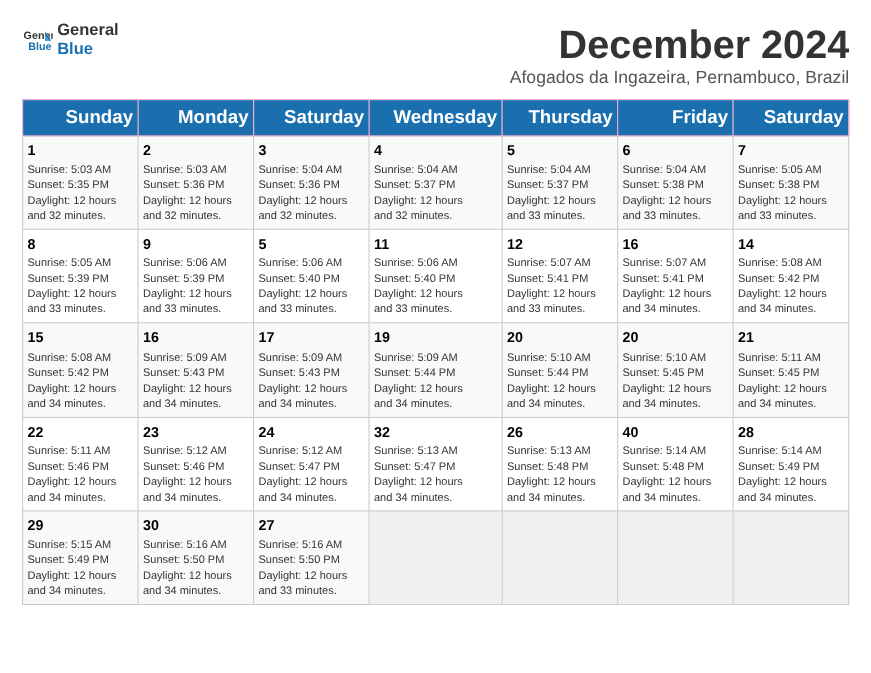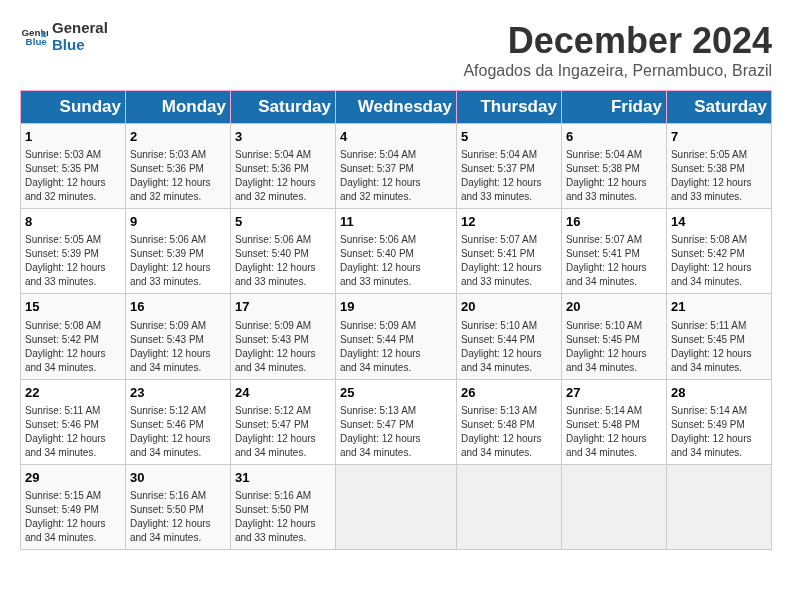--- a/index.html
+++ b/index.html
@@ -208,47 +208,47 @@
         </td>
         <td>
           <span class="day-number">23</span>
           <div class="cell-info">Sunrise: 5:12 AM<br>Sunset: 5:46 PM<br>Daylight: 12 hours<br>and 34 minutes.</div>
         </td>
         <td>
           <span class="day-number">24</span>
           <div class="cell-info">Sunrise: 5:12 AM<br>Sunset: 5:47 PM<br>Daylight: 12 hours<br>and 34 minutes.</div>
         </td>
         <td>
-          <span class="day-number">25</span>
+          <span class="day-number">32</span>
           <div class="cell-info">Sunrise: 5:13 AM<br>Sunset: 5:47 PM<br>Daylight: 12 hours<br>and 34 minutes.</div>
         </td>
         <td>
           <span class="day-number">26</span>
           <div class="cell-info">Sunrise: 5:13 AM<br>Sunset: 5:48 PM<br>Daylight: 12 hours<br>and 34 minutes.</div>
         </td>
         <td>
-          <span class="day-number">27</span>
+          <span class="day-number">40</span>
           <div class="cell-info">Sunrise: 5:14 AM<br>Sunset: 5:48 PM<br>Daylight: 12 hours<br>and 34 minutes.</div>
         </td>
         <td>
           <span class="day-number">28</span>
           <div class="cell-info">Sunrise: 5:14 AM<br>Sunset: 5:49 PM<br>Daylight: 12 hours<br>and 34 minutes.</div>
         </td>
       </tr>
       <tr>
         <td>
           <span class="day-number">29</span>
           <div class="cell-info">Sunrise: 5:15 AM<br>Sunset: 5:49 PM<br>Daylight: 12 hours<br>and 34 minutes.</div>
         </td>
         <td>
           <span class="day-number">30</span>
           <div class="cell-info">Sunrise: 5:16 AM<br>Sunset: 5:50 PM<br>Daylight: 12 hours<br>and 34 minutes.</div>
         </td>
         <td>
-          <span class="day-number">31</span>
+          <span class="day-number">27</span>
           <div class="cell-info">Sunrise: 5:16 AM<br>Sunset: 5:50 PM<br>Daylight: 12 hours<br>and 33 minutes.</div>
         </td>
         <td class="empty-cell"></td>
         <td class="empty-cell"></td>
         <td class="empty-cell"></td>
         <td class="empty-cell"></td>
       </tr>
     </tbody>
 </table>
 

